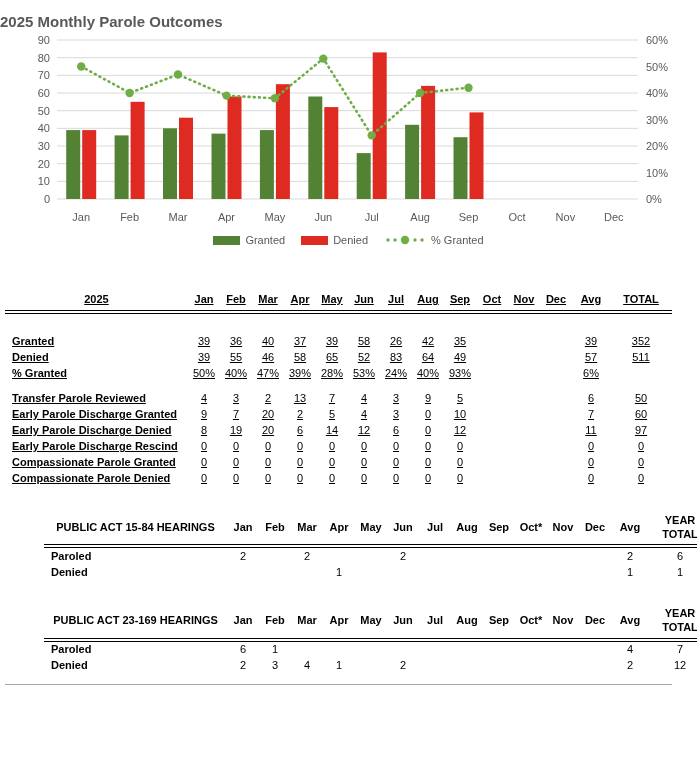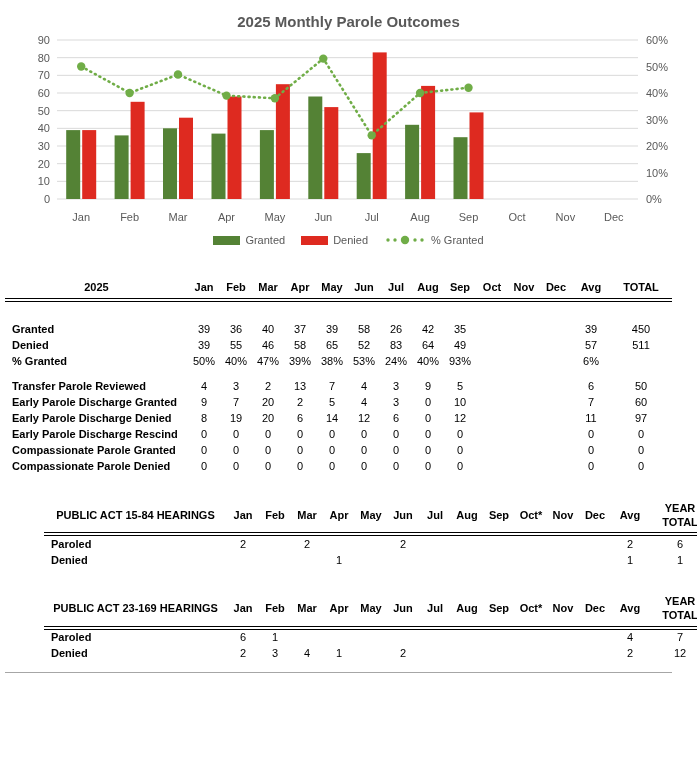--- a/index.html
+++ b/index.html
@@ -1,30 +1,30 @@
 <!DOCTYPE html>
 <html><head>
 <meta charset="utf-8">
 <style>
   html,body{margin:0;padding:0;background:#fff;}
   body{width:697px;height:764px;font-family:"Liberation Sans",sans-serif;color:#000;overflow:hidden;}
   .page{width:697px;height:764px;position:relative;}
-  .chart-title{padding-top:13px;text-align:center;font-size:15px;font-weight:bold;color:#595959;}
+  .chart-title{padding-top:13px;text-align:left;font-size:15px;font-weight:bold;color:#595959;}
   #chart-svg{display:block;margin-top:2px;}
   #chart-svg text{font-family:"Liberation Sans",sans-serif;font-size:11px;fill:#595959;}
   .legend{display:flex;justify-content:center;align-items:center;gap:16px;height:20px;margin-top:2px;
           font-size:11px;color:#595959;}
   .legend-item{display:flex;align-items:center;gap:5px;}
   .swatch{display:inline-block;width:27px;height:9px;}
   
   .tbl{border-collapse:collapse;table-layout:fixed;margin-left:5px;font-size:11px;width:667px;}
   .tbl th{font-weight:bold;text-align:center;border-bottom:4px double #000;padding:3px 0;vertical-align:middle;line-height:1.25;}
   .tbl td{text-align:center;height:16px;padding:0;line-height:1.2;}
   .tbl td.lbl{text-align:left;padding-left:7px;white-space:nowrap;}
-  .main-tbl{margin-top:28px;}
+  .main-tbl{margin-top:40px;text-decoration:underline;}
   .main-tbl td.lbl{font-weight:bold;}
   .main-tbl tr.sp-lg td{height:20px;}
   .main-tbl tr.sp-sm td{height:9px;}
   .pa-tbl{margin-top:24px;margin-left:44px;}
   .pa-tbl td.lbl{font-weight:bold;}
   .bottom-rule{margin:10px 0 0 5px;width:667px;border-top:1px solid #a6a6a6;height:0;}
 </style>
 </head>
 <body>
 
@@ -172,21 +172,21 @@
           <td>37</td>
           <td>39</td>
           <td>58</td>
           <td>26</td>
           <td>42</td>
           <td>35</td>
           <td></td>
           <td></td>
           <td></td>
           <td>39</td>
-          <td>450</td>
+          <td>352</td>
         </tr>
         <tr>
           <td class="lbl">Denied</td>
           <td>39</td>
           <td>55</td>
           <td>46</td>
           <td>58</td>
           <td>65</td>
           <td>52</td>
           <td>83</td>
@@ -197,21 +197,21 @@
           <td></td>
           <td>57</td>
           <td>511</td>
         </tr>
         <tr>
           <td class="lbl">% Granted</td>
           <td>50%</td>
           <td>40%</td>
           <td>47%</td>
           <td>39%</td>
-          <td>38%</td>
+          <td>28%</td>
           <td>53%</td>
           <td>24%</td>
           <td>40%</td>
           <td>93%</td>
           <td></td>
           <td></td>
           <td></td>
           <td>6%</td>
           <td></td>
         </tr>

